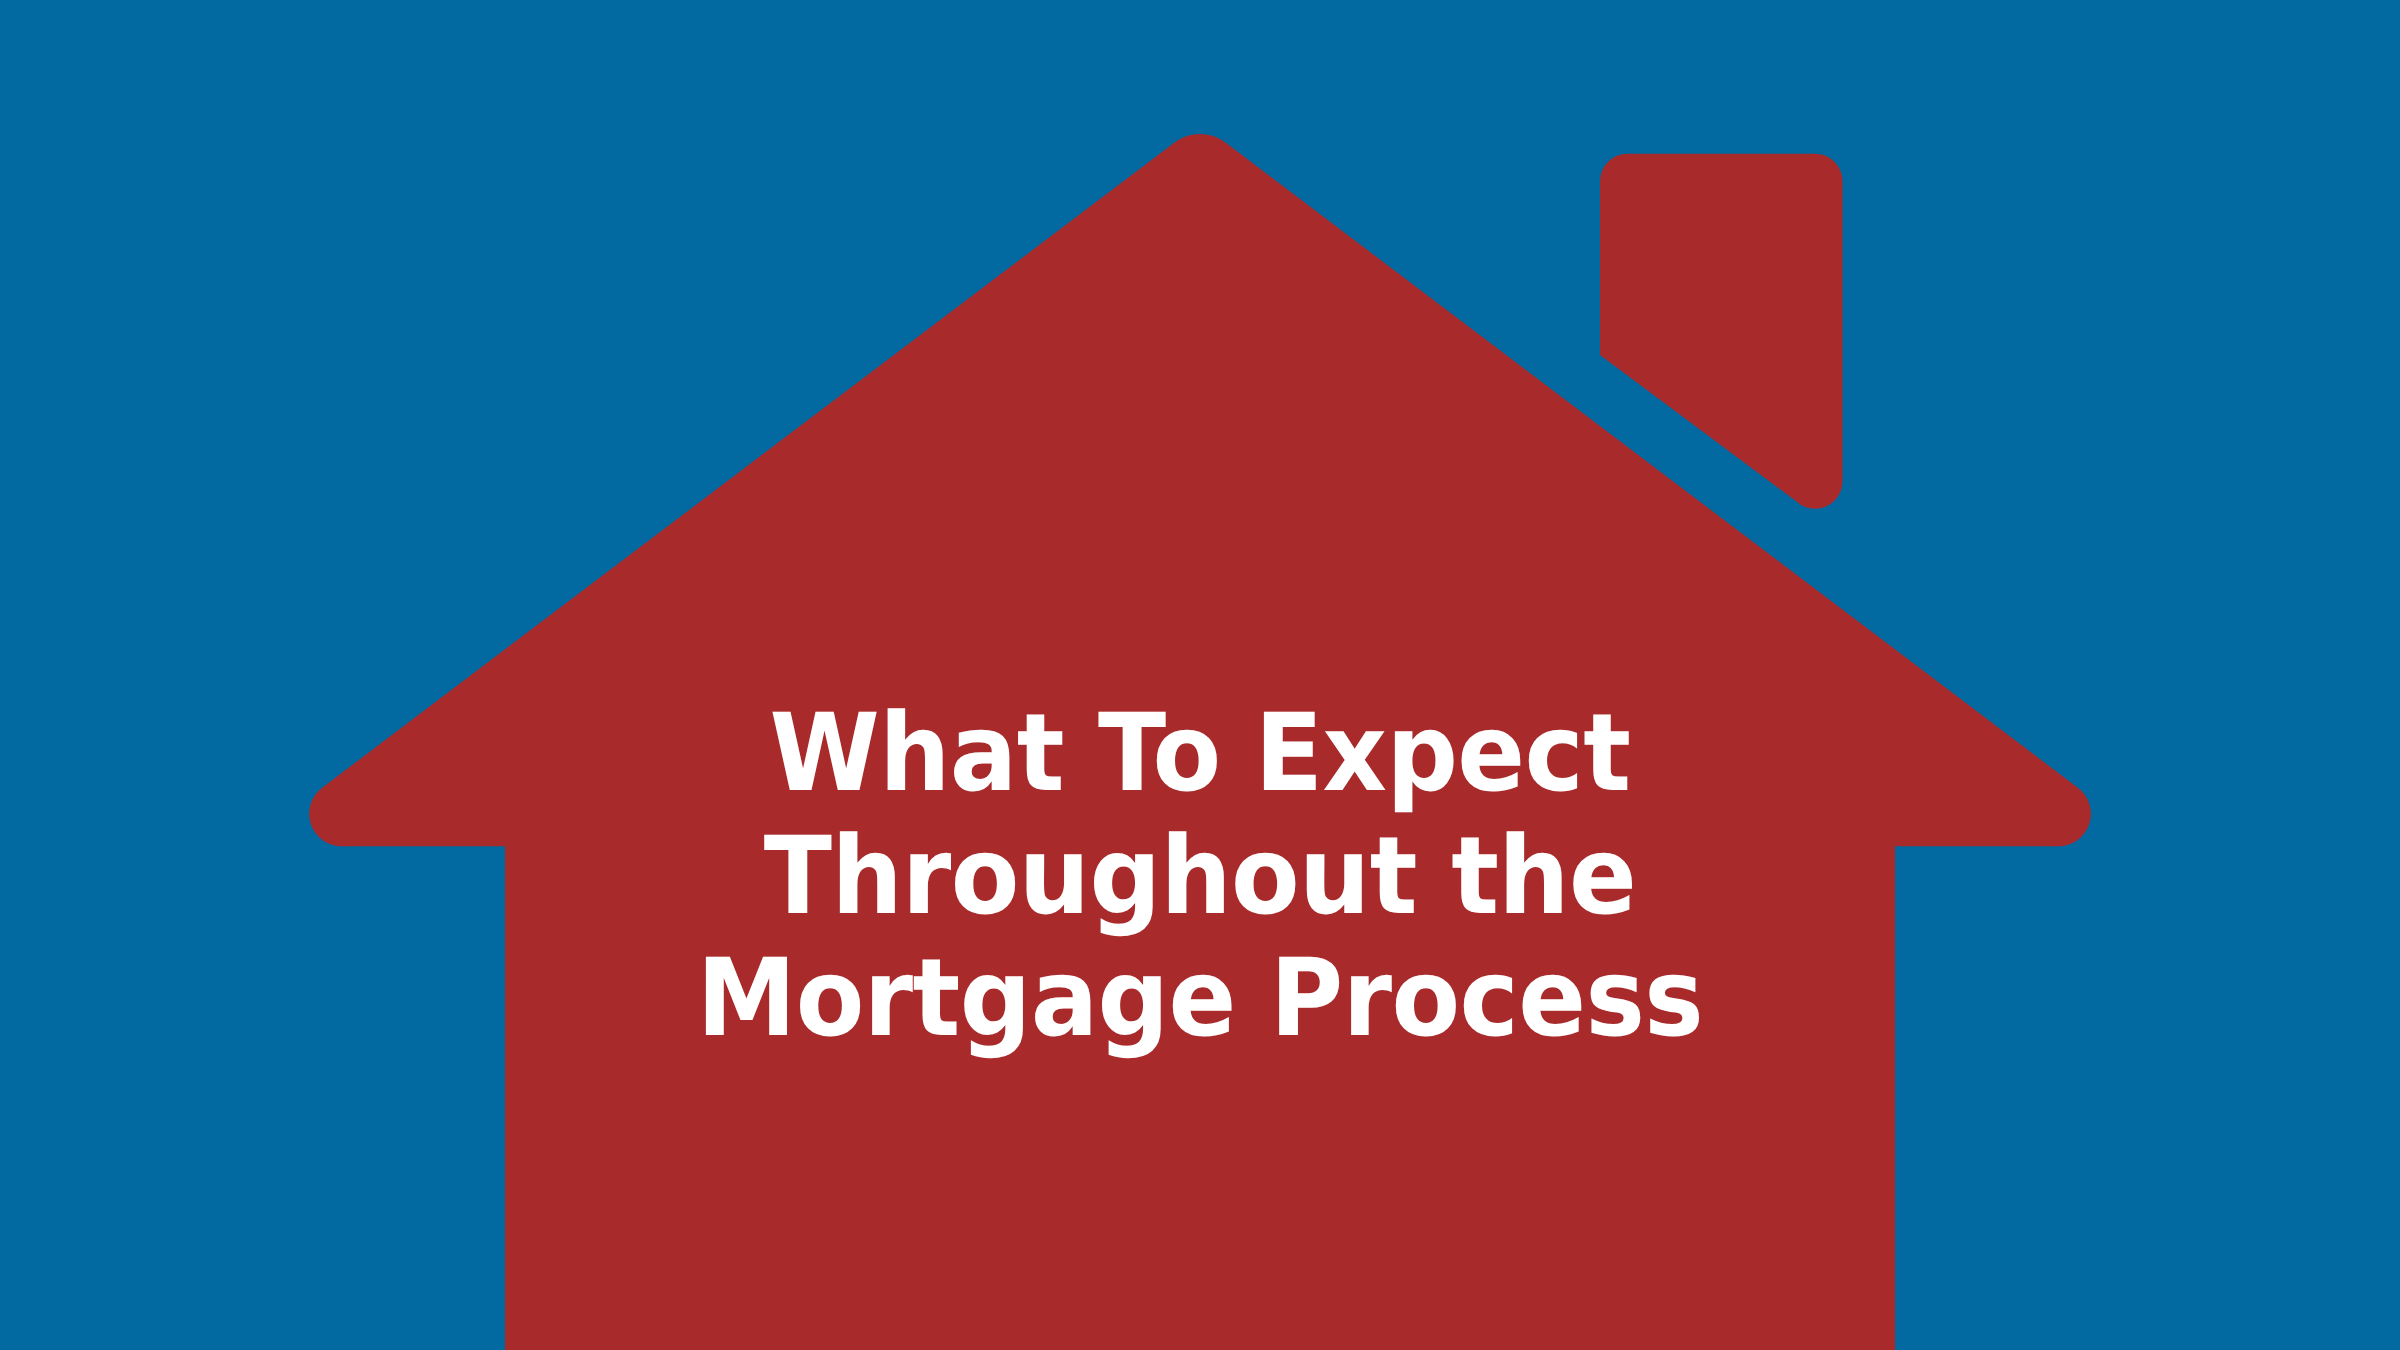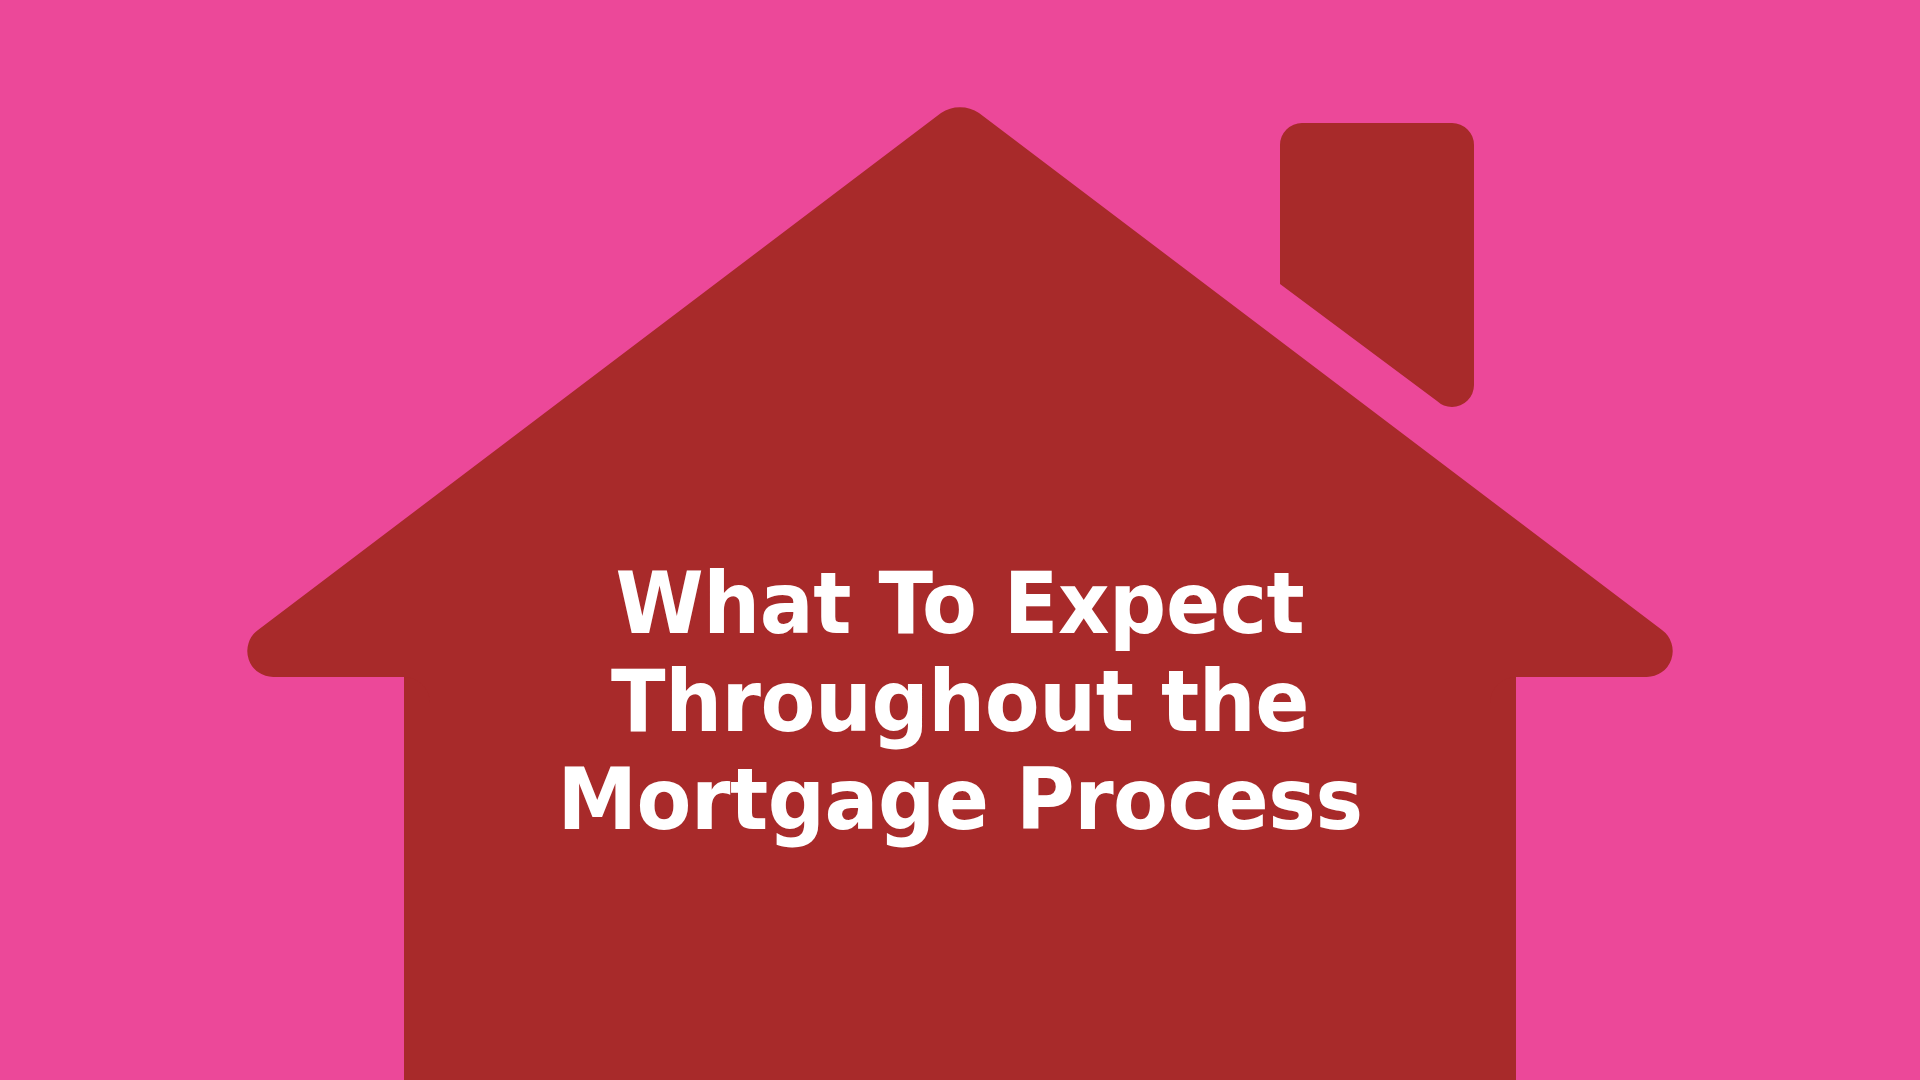--- a/index.html
+++ b/index.html
@@ -12,21 +12,21 @@
     height: 1080px;
     overflow: hidden;
     font-family: "Liberation Sans", "DejaVu Sans", sans-serif;
     background: #f1f1f1;
   }
 
   #stage {
     position: relative;
     width: 1920px;
     height: 1080px;
-    background: #ec4899;
+    background: #0369a1;
   }
 
   #house-graphic {
     position: absolute;
     left: 0;
     top: 0;
     width: 1920px;
     height: 1080px;
     display: block;
   }

